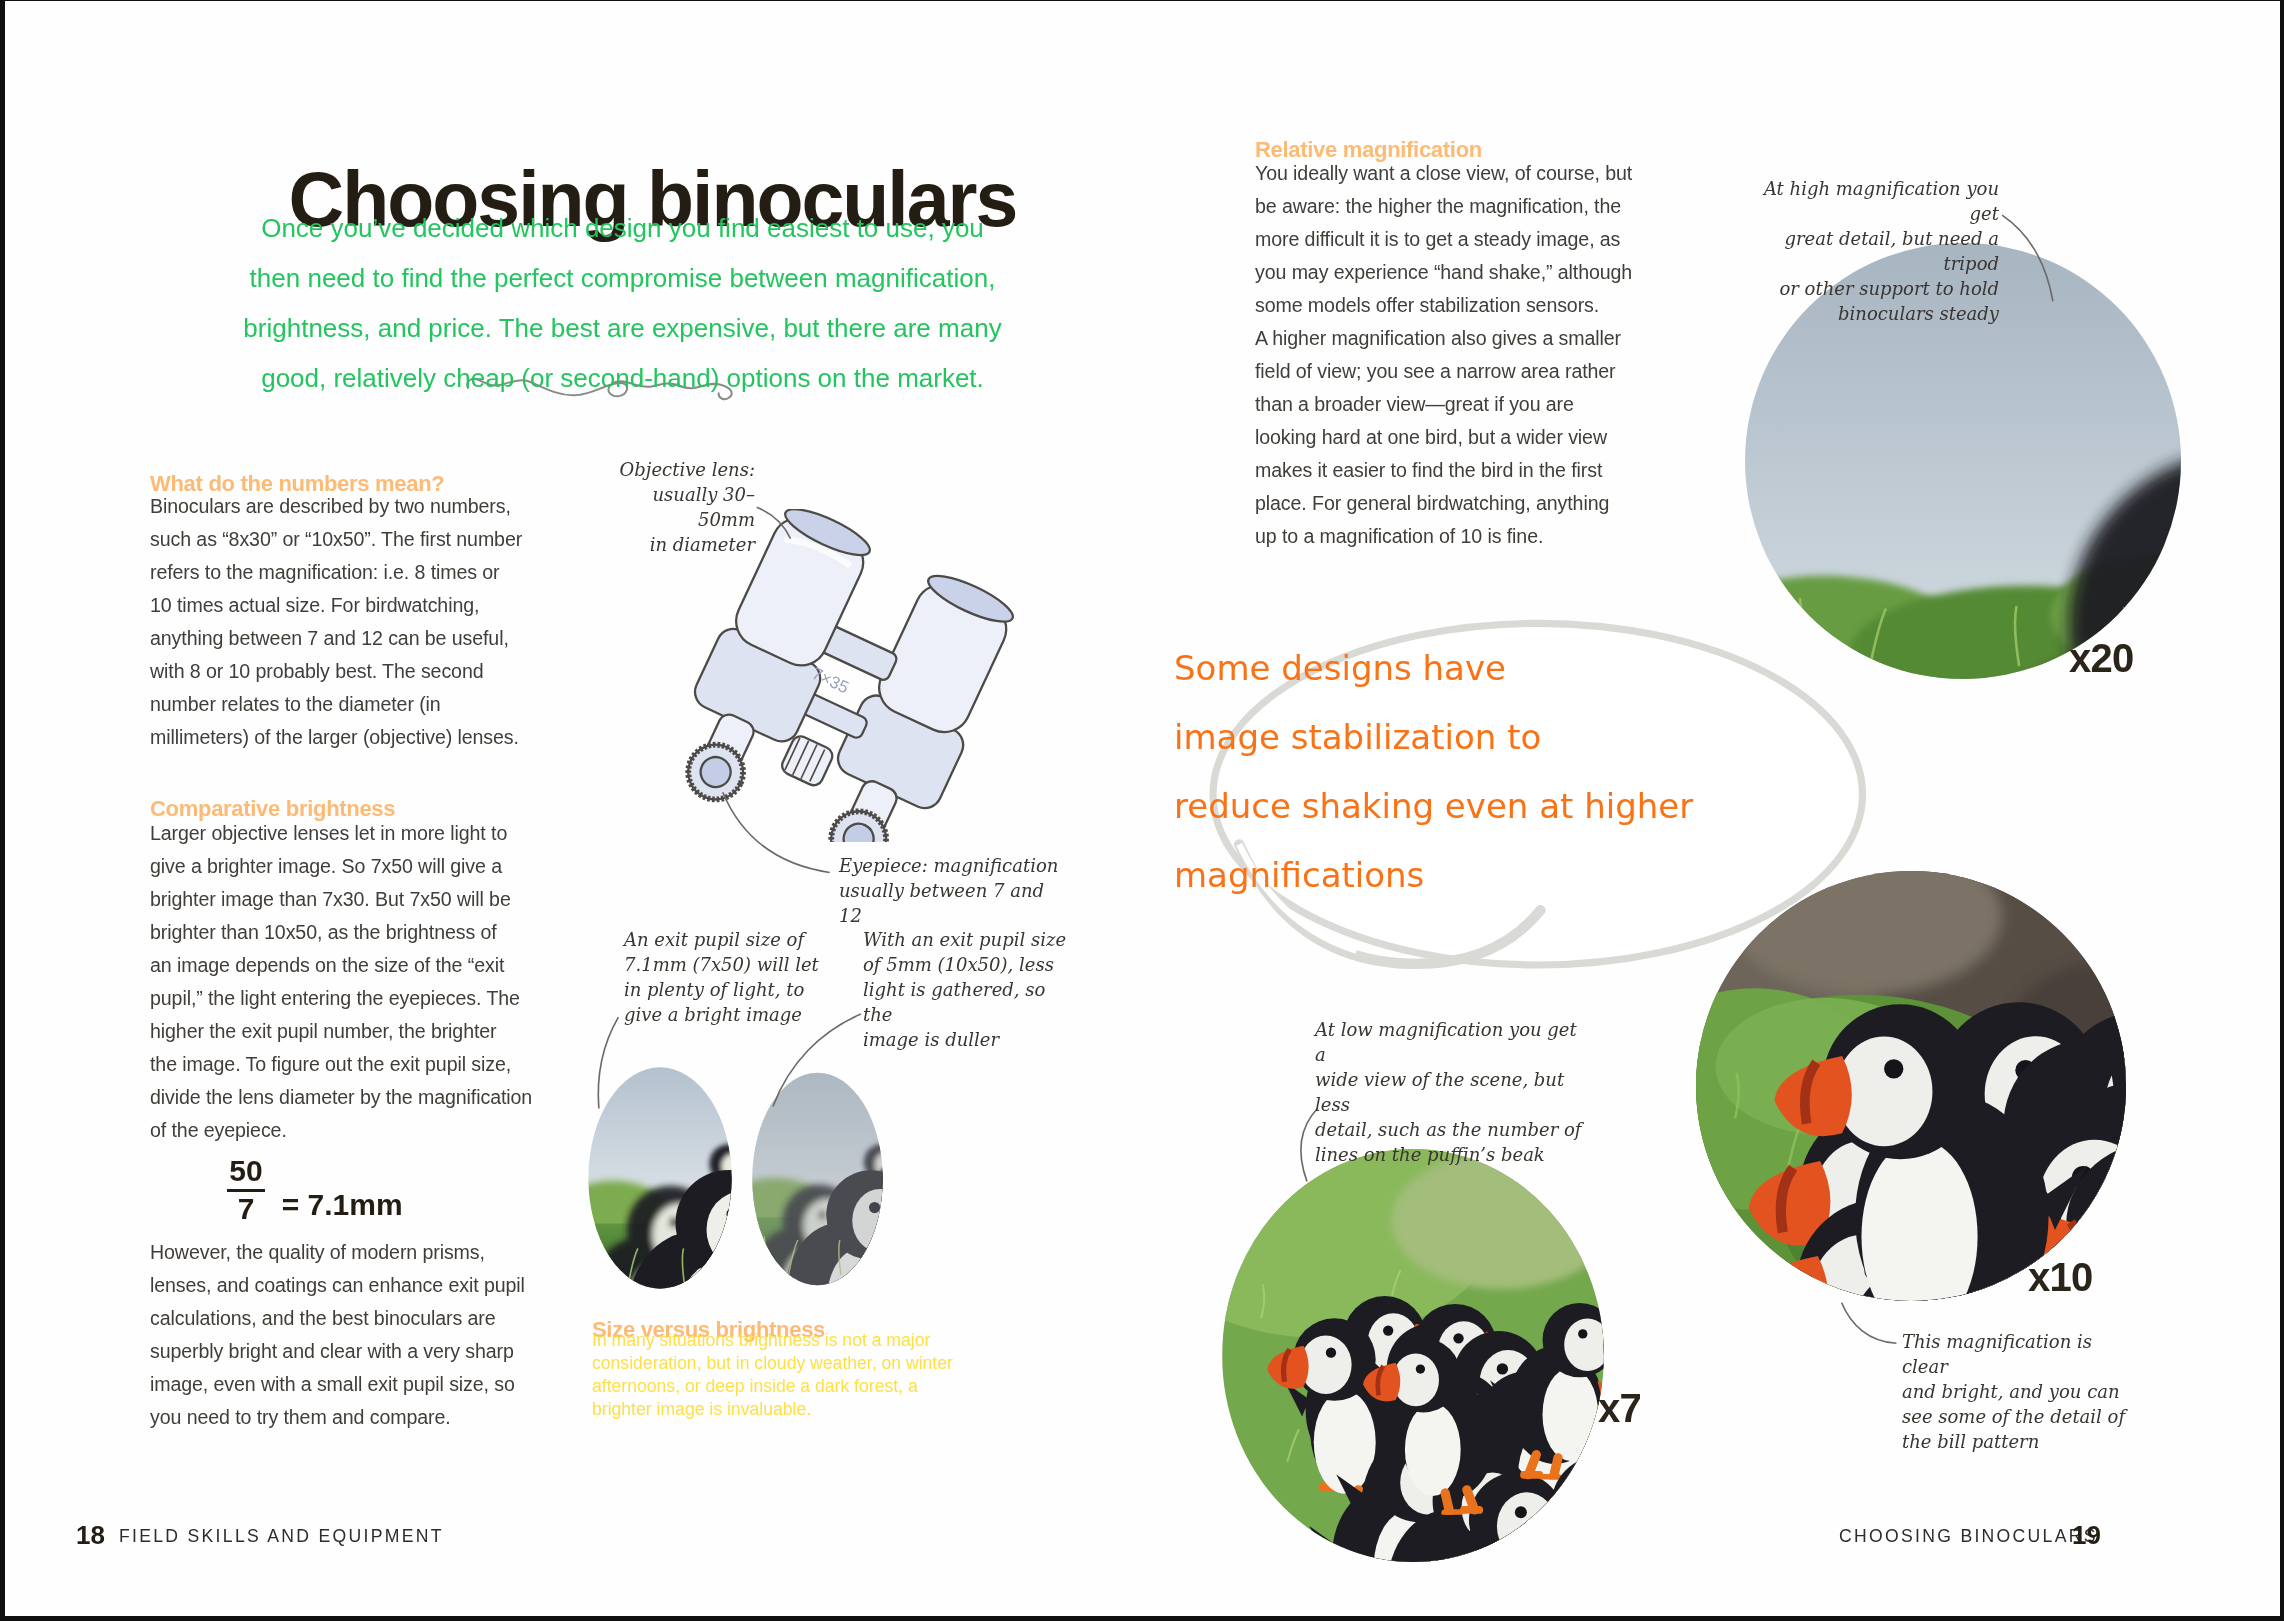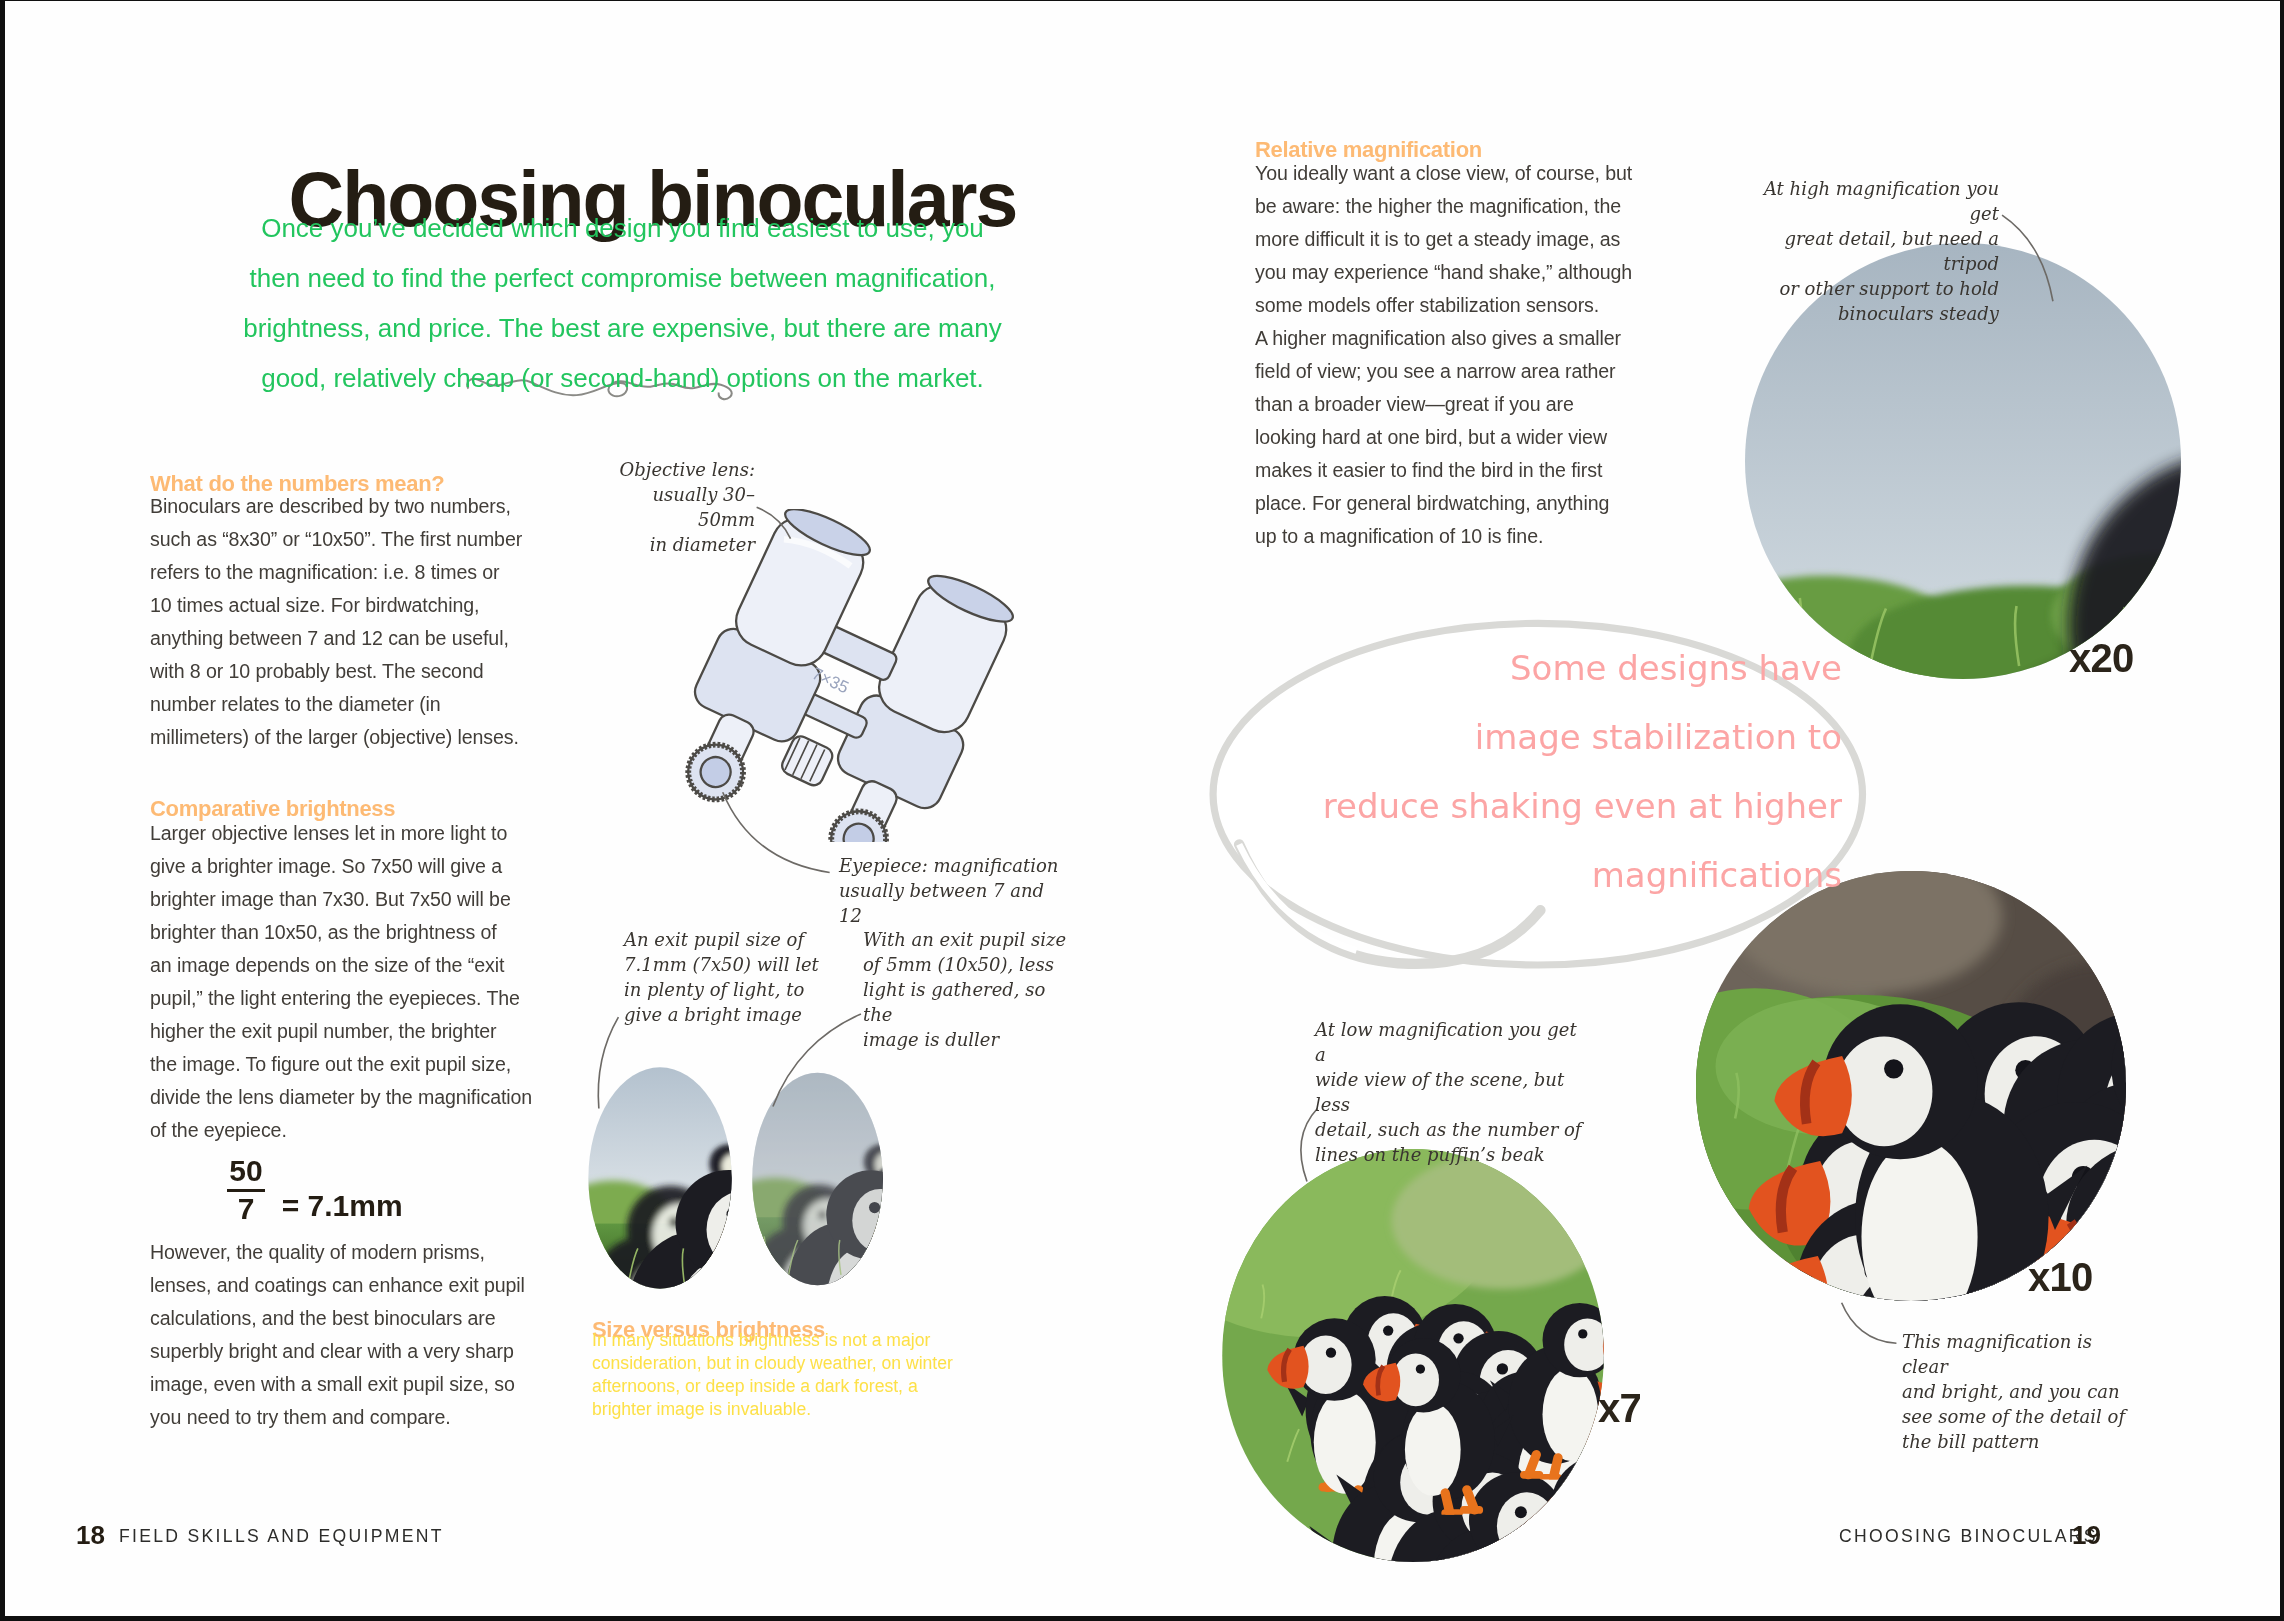--- a/index.html
+++ b/index.html
@@ -11,21 +11,21 @@
   
   #title{left:196px;top:103px;width:913px;text-align:center;font-size:77px;font-weight:700;
          letter-spacing:-2px;color:#241d13;}
   #intro{left:189px;top:203px;width:867px;text-align:center;font-size:26px;line-height:50px;color:#22c55e;}
   .h2{font-size:22px;font-weight:700;color:#fdba74;letter-spacing:-0.3px;}
   #numbers-h{left:150px;top:453px;}
   #numbers-b{left:150px;top:490px;width:457px;}
   .body-txt{font-size:19.6px;line-height:33px;color:#413d38;letter-spacing:-0.1px;}
   #brightness-h{left:150px;top:778px;}
   #brightness-b{left:150px;top:817px;width:457px;}
-  #formula{left:222px;top:1156px;display:flex;align-items:center;gap:11.7px;color:#241d13;}
+  #formula{left:222px;top:1156px;display:flex;align-items:flex-start;gap:11.7px;color:#241d13;}
   #formula .frac{display:inline-flex;flex-direction:column;align-items:center;width:48px;}
   #formula .num,#formula .den{font-size:30px;font-weight:700;line-height:30px;}
   #formula .bar{width:38px;height:3.3px;background:#241d13;margin:2.6px 0;}
   #formula .res{font-size:30px;font-weight:700;margin-top:32px;}
   #however-b{left:150px;top:1236px;width:457px;}
   .annot{font-family:"DejaVu Serif",serif;font-style:italic;font-size:18px;line-height:25px;color:#393530;}
   #objective-label{left:610px;top:457px;width:145px;text-align:right;}
   #eyepiece-label{left:839px;top:853px;width:222px;}
   #cap-bright{left:624px;top:927px;width:196px;}
   #cap-dull{left:863px;top:927px;width:215px;}
@@ -38,22 +38,22 @@
   
   #relmag-h{left:1255px;top:119px;}
   #relmag-b{left:1255px;top:157px;width:463px;}
   #annot-high{left:1732px;top:128px;width:267px;text-align:right;margin-top:48px;}
   #annot-low{left:1315px;top:1017px;width:274px;}
   #annot-detail{left:1902px;top:1329px;width:235px;}
   .maglabel{font-size:40px;font-weight:700;color:#2b241a;letter-spacing:-0.7px;}
   #lab-x20{left:2069px;top:636px;}
   #lab-x10{left:2028px;top:1255px;}
   #lab-x7{left:1598px;top:1386px;}
-  #bubble-text{left:1242px;top:634px;width:600px;text-align:right;
-      font-family:"DejaVu Sans",sans-serif;font-size:34px;line-height:69px;color:#fca5a5;letter-spacing:0px;}
+  #bubble-text{left:1174px;top:634px;width:600px;text-align:left;
+      font-family:"DejaVu Sans",sans-serif;font-size:34px;line-height:69px;color:#f97316;letter-spacing:0px;}
   #foot-r-sec{left:1839px;top:1526px;}
   #foot-r-num{left:2072px;top:1520px;}
   svg{display:block;}
 </style>
 </head>
 <body>
 
 <div class="spread">
   <div class="paper"></div>
 

